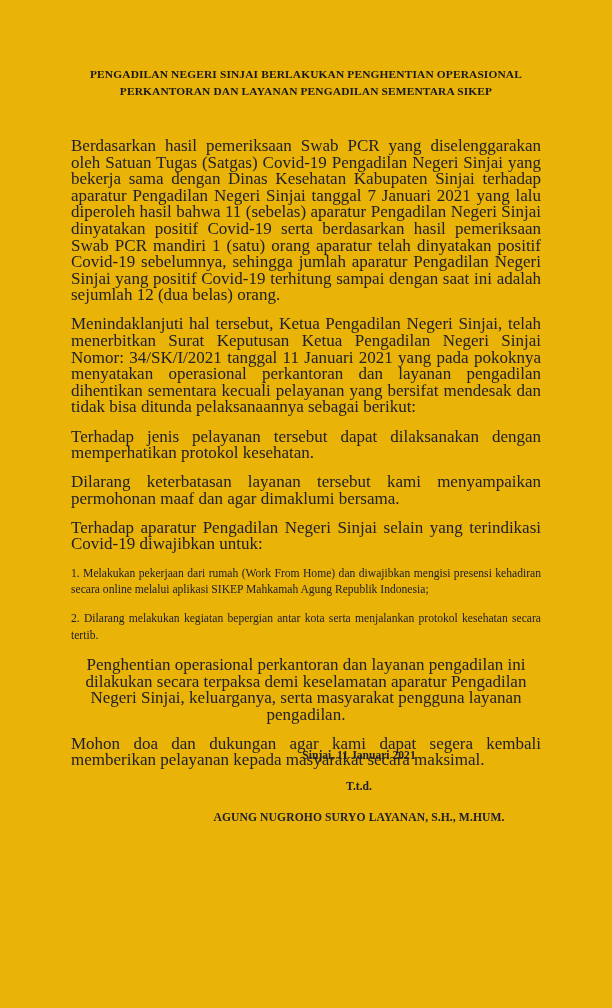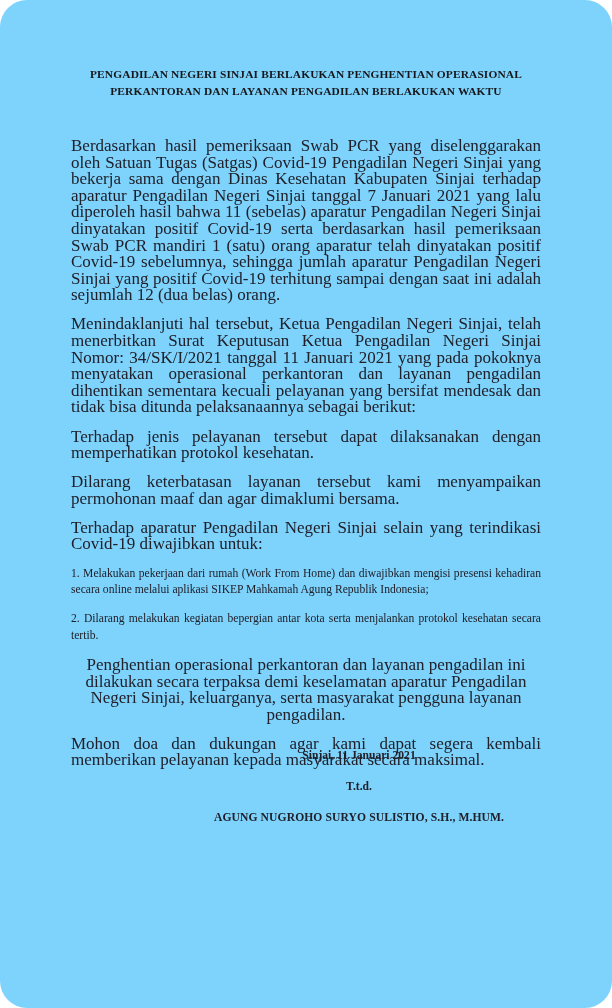--- a/index.html
+++ b/index.html
@@ -13,22 +13,21 @@
     position: relative;
     font-family: "Liberation Serif", "DejaVu Serif", serif;
     color: #1c1c20;
     overflow: hidden;
   }
   .page {
     position: absolute;
     left: 0; top: 0;
     width: 612px;
     height: 1008px;
-    background: #7dd3fc;
-    border-radius: 27px;
+    background: #eab308;
   }
   .doc-title {
     position: absolute;
     left: 71px;
     top: 66px;
     width: 470px;
     text-align: center;
     font-weight: bold;
     font-size: 11.4px;
     line-height: 17px;
@@ -85,21 +84,21 @@
     letter-spacing: 0.1px;
   }
 </style>
 </head>
 <body>
 
 <div class="page">
 
   <div class="doc-title">
     <div>PENGADILAN NEGERI SINJAI BERLAKUKAN PENGHENTIAN OPERASIONAL</div>
-    <div>PERKANTORAN DAN LAYANAN PENGADILAN BERLAKUKAN WAKTU</div>
+    <div>PERKANTORAN DAN LAYANAN PENGADILAN SEMENTARA SIKEP</div>
   </div>
 
   <div class="body-block">
 
     <p class="para">Berdasarkan hasil pemeriksaan Swab PCR yang diselenggarakan oleh Satuan Tugas (Satgas) Covid-19 Pengadilan Negeri Sinjai yang bekerja sama dengan Dinas Kesehatan Kabupaten Sinjai terhadap aparatur Pengadilan Negeri Sinjai tanggal 7 Januari 2021 yang lalu diperoleh hasil bahwa 11 (sebelas) aparatur Pengadilan Negeri Sinjai dinyatakan positif Covid-19 serta berdasarkan hasil pemeriksaan Swab PCR mandiri 1 (satu) orang aparatur telah dinyatakan positif Covid-19 sebelumnya, sehingga jumlah aparatur Pengadilan Negeri Sinjai yang positif Covid-19 terhitung sampai dengan saat ini adalah sejumlah 12 (dua belas) orang.</p>
 
     <p class="para">Menindaklanjuti hal tersebut, Ketua Pengadilan Negeri Sinjai, telah menerbitkan Surat Keputusan Ketua Pengadilan Negeri Sinjai Nomor: 34/SK/I/2021 tanggal 11 Januari 2021 yang pada pokoknya menyatakan operasional perkantoran dan layanan pengadilan dihentikan sementara kecuali pelayanan yang bersifat mendesak dan tidak bisa ditunda pelaksanaannya sebagai berikut:</p>
 
 
     <p class="para">Terhadap jenis pelayanan tersebut dapat dilaksanakan dengan memperhatikan protokol kesehatan.</p>
@@ -115,16 +114,16 @@
 
     <p class="para flush">Penghentian operasional perkantoran dan layanan pengadilan ini dilakukan secara terpaksa demi keselamatan aparatur Pengadilan Negeri Sinjai, keluarganya, serta masyarakat pengguna layanan pengadilan.</p>
 
     <p class="para">Mohon doa dan dukungan agar kami dapat segera kembali memberikan pelayanan kepada masyarakat secara maksimal.</p>
 
   </div>
 
   <div class="sign-block">
     <div class="sign-line">Sinjai, 11 Januari 2021</div>
     <div class="sign-line sign-gap-2">T.t.d.</div>
-    <div class="sign-line sign-gap-3 sign-name">AGUNG NUGROHO SURYO SULISTIO, S.H., M.HUM.</div>
+    <div class="sign-line sign-gap-3 sign-name">AGUNG NUGROHO SURYO LAYANAN, S.H., M.HUM.</div>
   </div>
 
 </div>
 
 </body></html>

